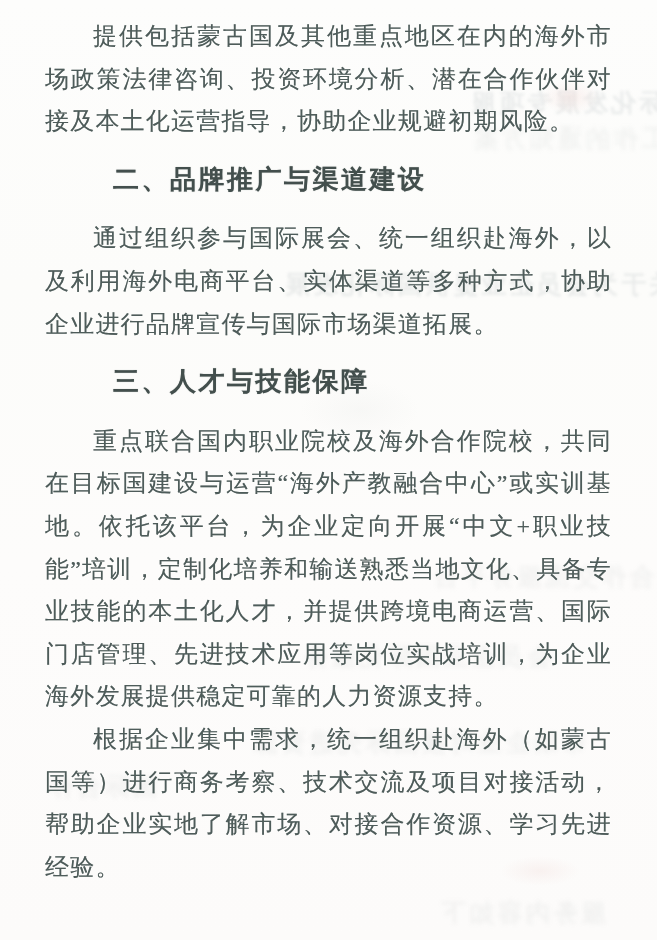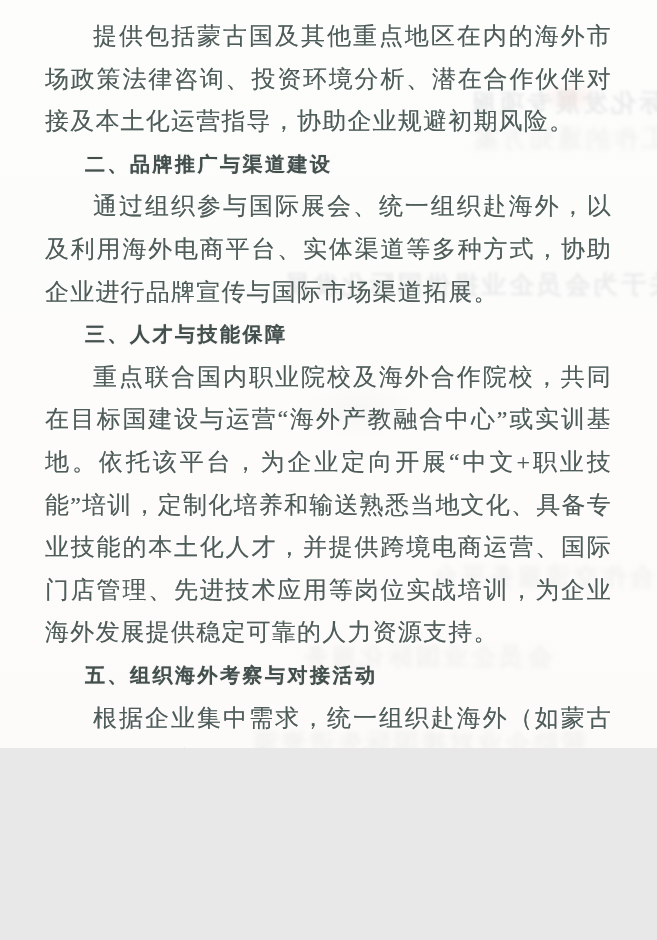--- a/index.html
+++ b/index.html
@@ -3,21 +3,21 @@
 <meta charset="utf-8">
 <style>
   html, body {
     margin: 0;
     padding: 0;
     background: #e8e8e8;
   }
   .page {
     position: relative;
     width: 657px;
-    height: 748px;
+    height: 940px;
     margin: 0 auto;
     background:
       linear-gradient(180deg, #fdfdfc 0%, #fcfcfa 30%, #fdfcfb 60%, #fcfbfa 100%);
     overflow: hidden;
     font-family: "Liberation Serif", "DejaVu Serif", serif;
   }
   .content {
     position: relative;
     z-index: 3;
     padding: 15px 45px 0 45px;
@@ -26,22 +26,22 @@
     margin: 0;
     font-size: 24px;
     line-height: 42.6px;
     letter-spacing: 1.2px;
     color: #4e5c5a;
     text-align: justify;
     text-indent: 2em;
     text-shadow: 0 0 0.6px rgba(78,92,90,0.45);
   }
   .heading {
-    margin: 0;
-    font-size: 20px;
+    margin: 16px;
+    font-size: 26px;
     line-height: 42.6px;
     letter-spacing: 2.5px;
     color: #434f4d;
     font-weight: 700;
     text-indent: 2em;
     text-shadow: 0 0 0.8px rgba(60,72,70,0.55);
   }
   
   .ghost {
     position: absolute;
@@ -97,17 +97,16 @@
 
     <p class="para">提供包括蒙古国及其他重点地区在内的海外市场政策法律咨询、投资环境分析、潜在合作伙伴对接及本土化运营指导，协助企业规避初期风险。</p>
 
     <p class="heading">二、品牌推广与渠道建设</p>
     <p class="para">通过组织参与国际展会、统一组织赴海外，以及利用海外电商平台、实体渠道等多种方式，协助企业进行品牌宣传与国际市场渠道拓展。</p>
 
     <p class="heading">三、人才与技能保障</p>
     <p class="para">重点联合国内职业院校及海外合作院校，共同在目标国建设与运营“海外产教融合中心”或实训基地。依托该平台，为企业定向开展“中文+职业技能”培训，定制化培养和输送熟悉当地文化、具备专业技能的本土化人才，并提供跨境电商运营、国际门店管理、先进技术应用等岗位实战培训，为企业海外发展提供稳定可靠的人力资源支持。</p>
 
 
-    <p class="heading">五、组织海外考察与对接活动</p>
     <p class="para">根据企业集中需求，统一组织赴海外（如蒙古国等）进行商务考察、技术交流及项目对接活动，帮助企业实地了解市场、对接合作资源、学习先进经验。</p>
 
   </div>
 </div>
 
 </body></html>

